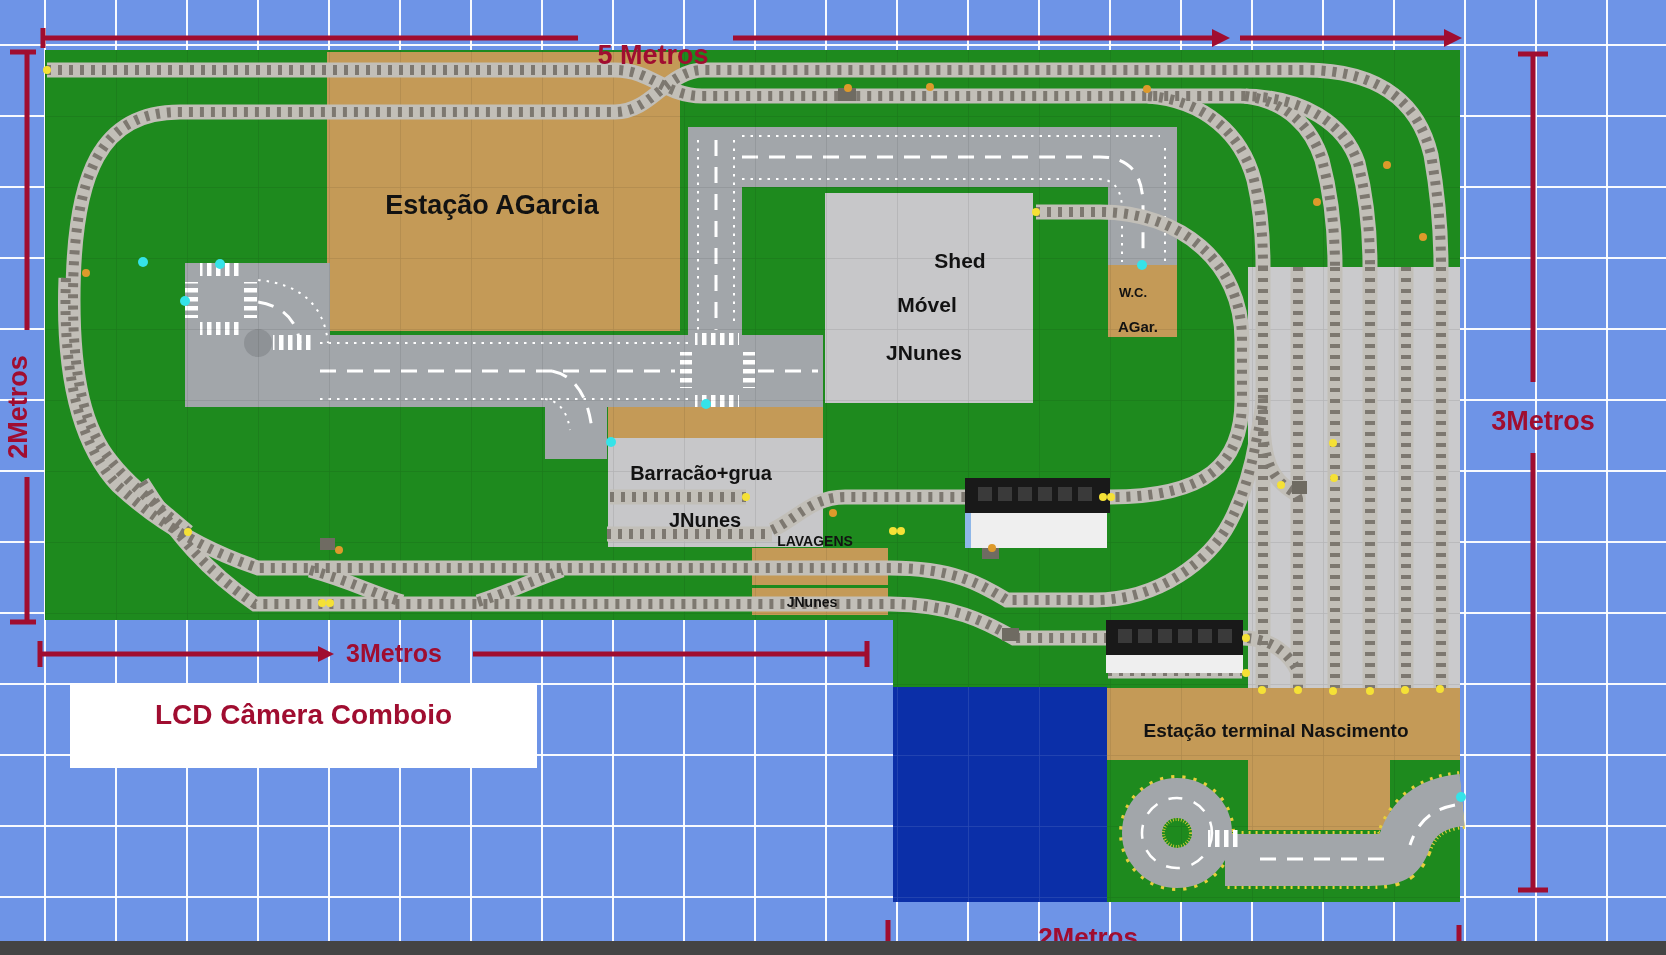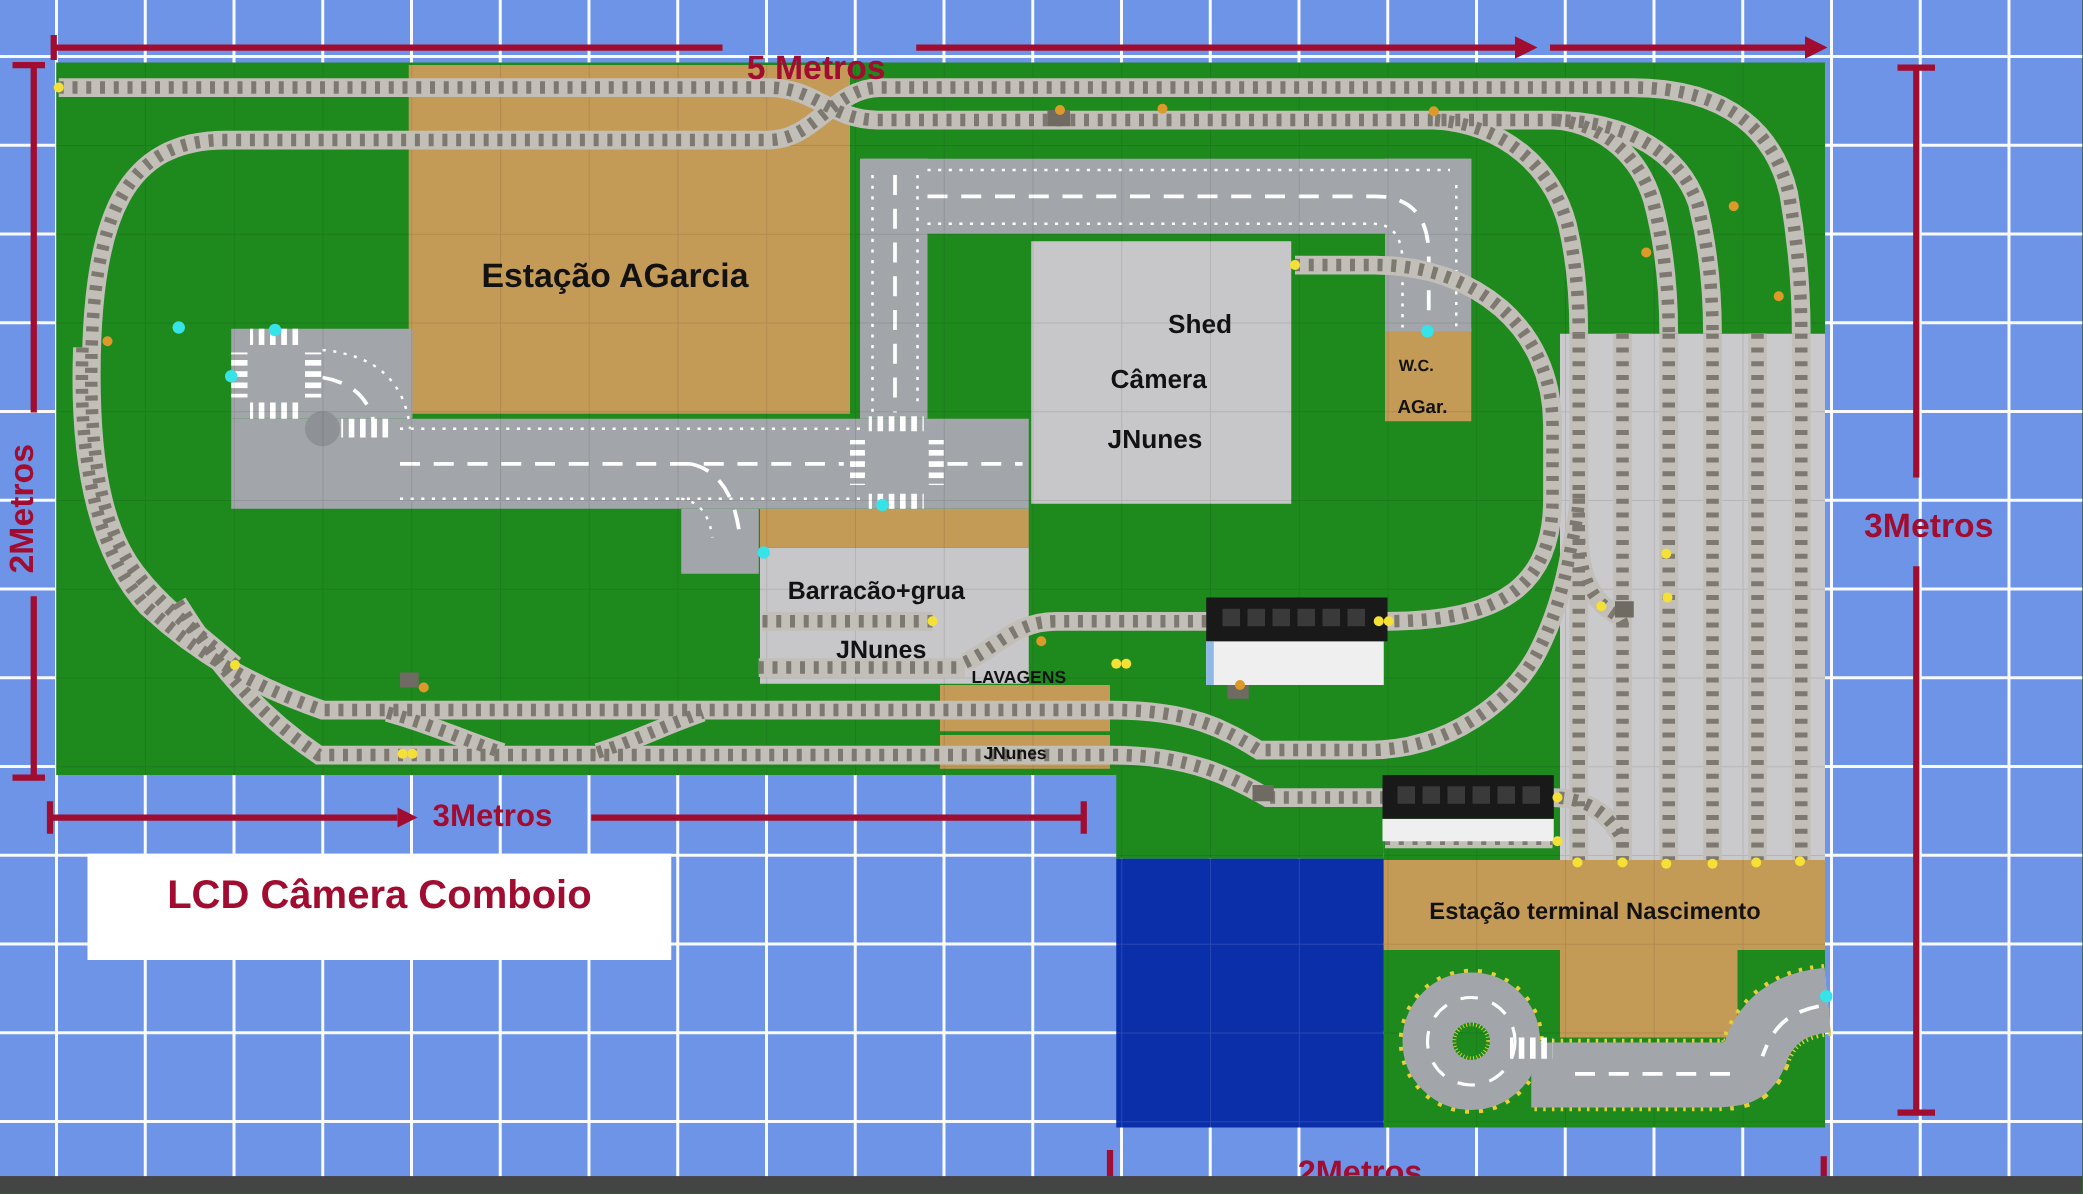--- a/index.html
+++ b/index.html
@@ -277,34 +277,34 @@
     <path class="dim" d="M888,920 V952 M888,945 H1018 M1160,945 H1459 M1459,925 V955"></path>
   </g>
 </svg>
 
 <div class="lbl crimson" style="left:653px;top:55px;font-size:27px;">5 Metros</div>
 <div class="lbl crimson rot" style="left:18px;top:407px;font-size:27px;">2Metros</div>
 <div class="lbl crimson" style="left:1543px;top:421px;font-size:27px;">3Metros</div>
 <div class="lbl crimson" style="left:394px;top:653px;font-size:25px;">3Metros</div>
 <div class="lbl crimson" style="left:1088px;top:937px;font-size:26px;">2Metros</div>
 
-<div class="lbl black" style="left:492px;top:205px;font-size:27px;margin-top:16px;">Estação AGarcia</div>
+<div class="lbl black" style="left:492px;top:205px;font-size:27px;">Estação AGarcia</div>
 
 <div class="lbl black" style="left:925px;top:260px;font-size:21px;margin-left:35px;">Shed</div>
-<div class="lbl black" style="left:927px;top:304px;font-size:21px;">Câmera</div>
+<div class="lbl black" style="left:927px;top:304px;font-size:21px;">Móvel</div>
 <div class="lbl black" style="left:924px;top:352px;font-size:21px;">JNunes</div>
 
 <div class="lbl black" style="left:1133px;top:292px;font-size:13px;">W.C.</div>
 <div class="lbl black" style="left:1138px;top:326px;font-size:15px;text-align:center;">AGar.</div>
 
 <div class="lbl black" style="left:701px;top:473px;font-size:20px;">Barracão+grua</div>
 <div class="lbl black" style="left:705px;top:520px;font-size:20px;">JNunes</div>
 
 <div class="lbl black" style="left:815px;top:541px;font-size:14px;">LAVAGENS</div>
 <div class="lbl black" style="left:812px;top:602px;font-size:14px;">JNunes</div>
 
 <div class="lbl black" style="left:1276px;top:730px;font-size:19px;">Estação terminal Nascimento</div>
 
 <div id="lcd-box">
-  <div class="lbl crimson" style="font-size:32px;">LCD Câmera Comboio</div>
+  <div class="lbl crimson" style="font-size:28px;">LCD Câmera Comboio</div>
 </div>
 
 </div>
 
 </body></html>

